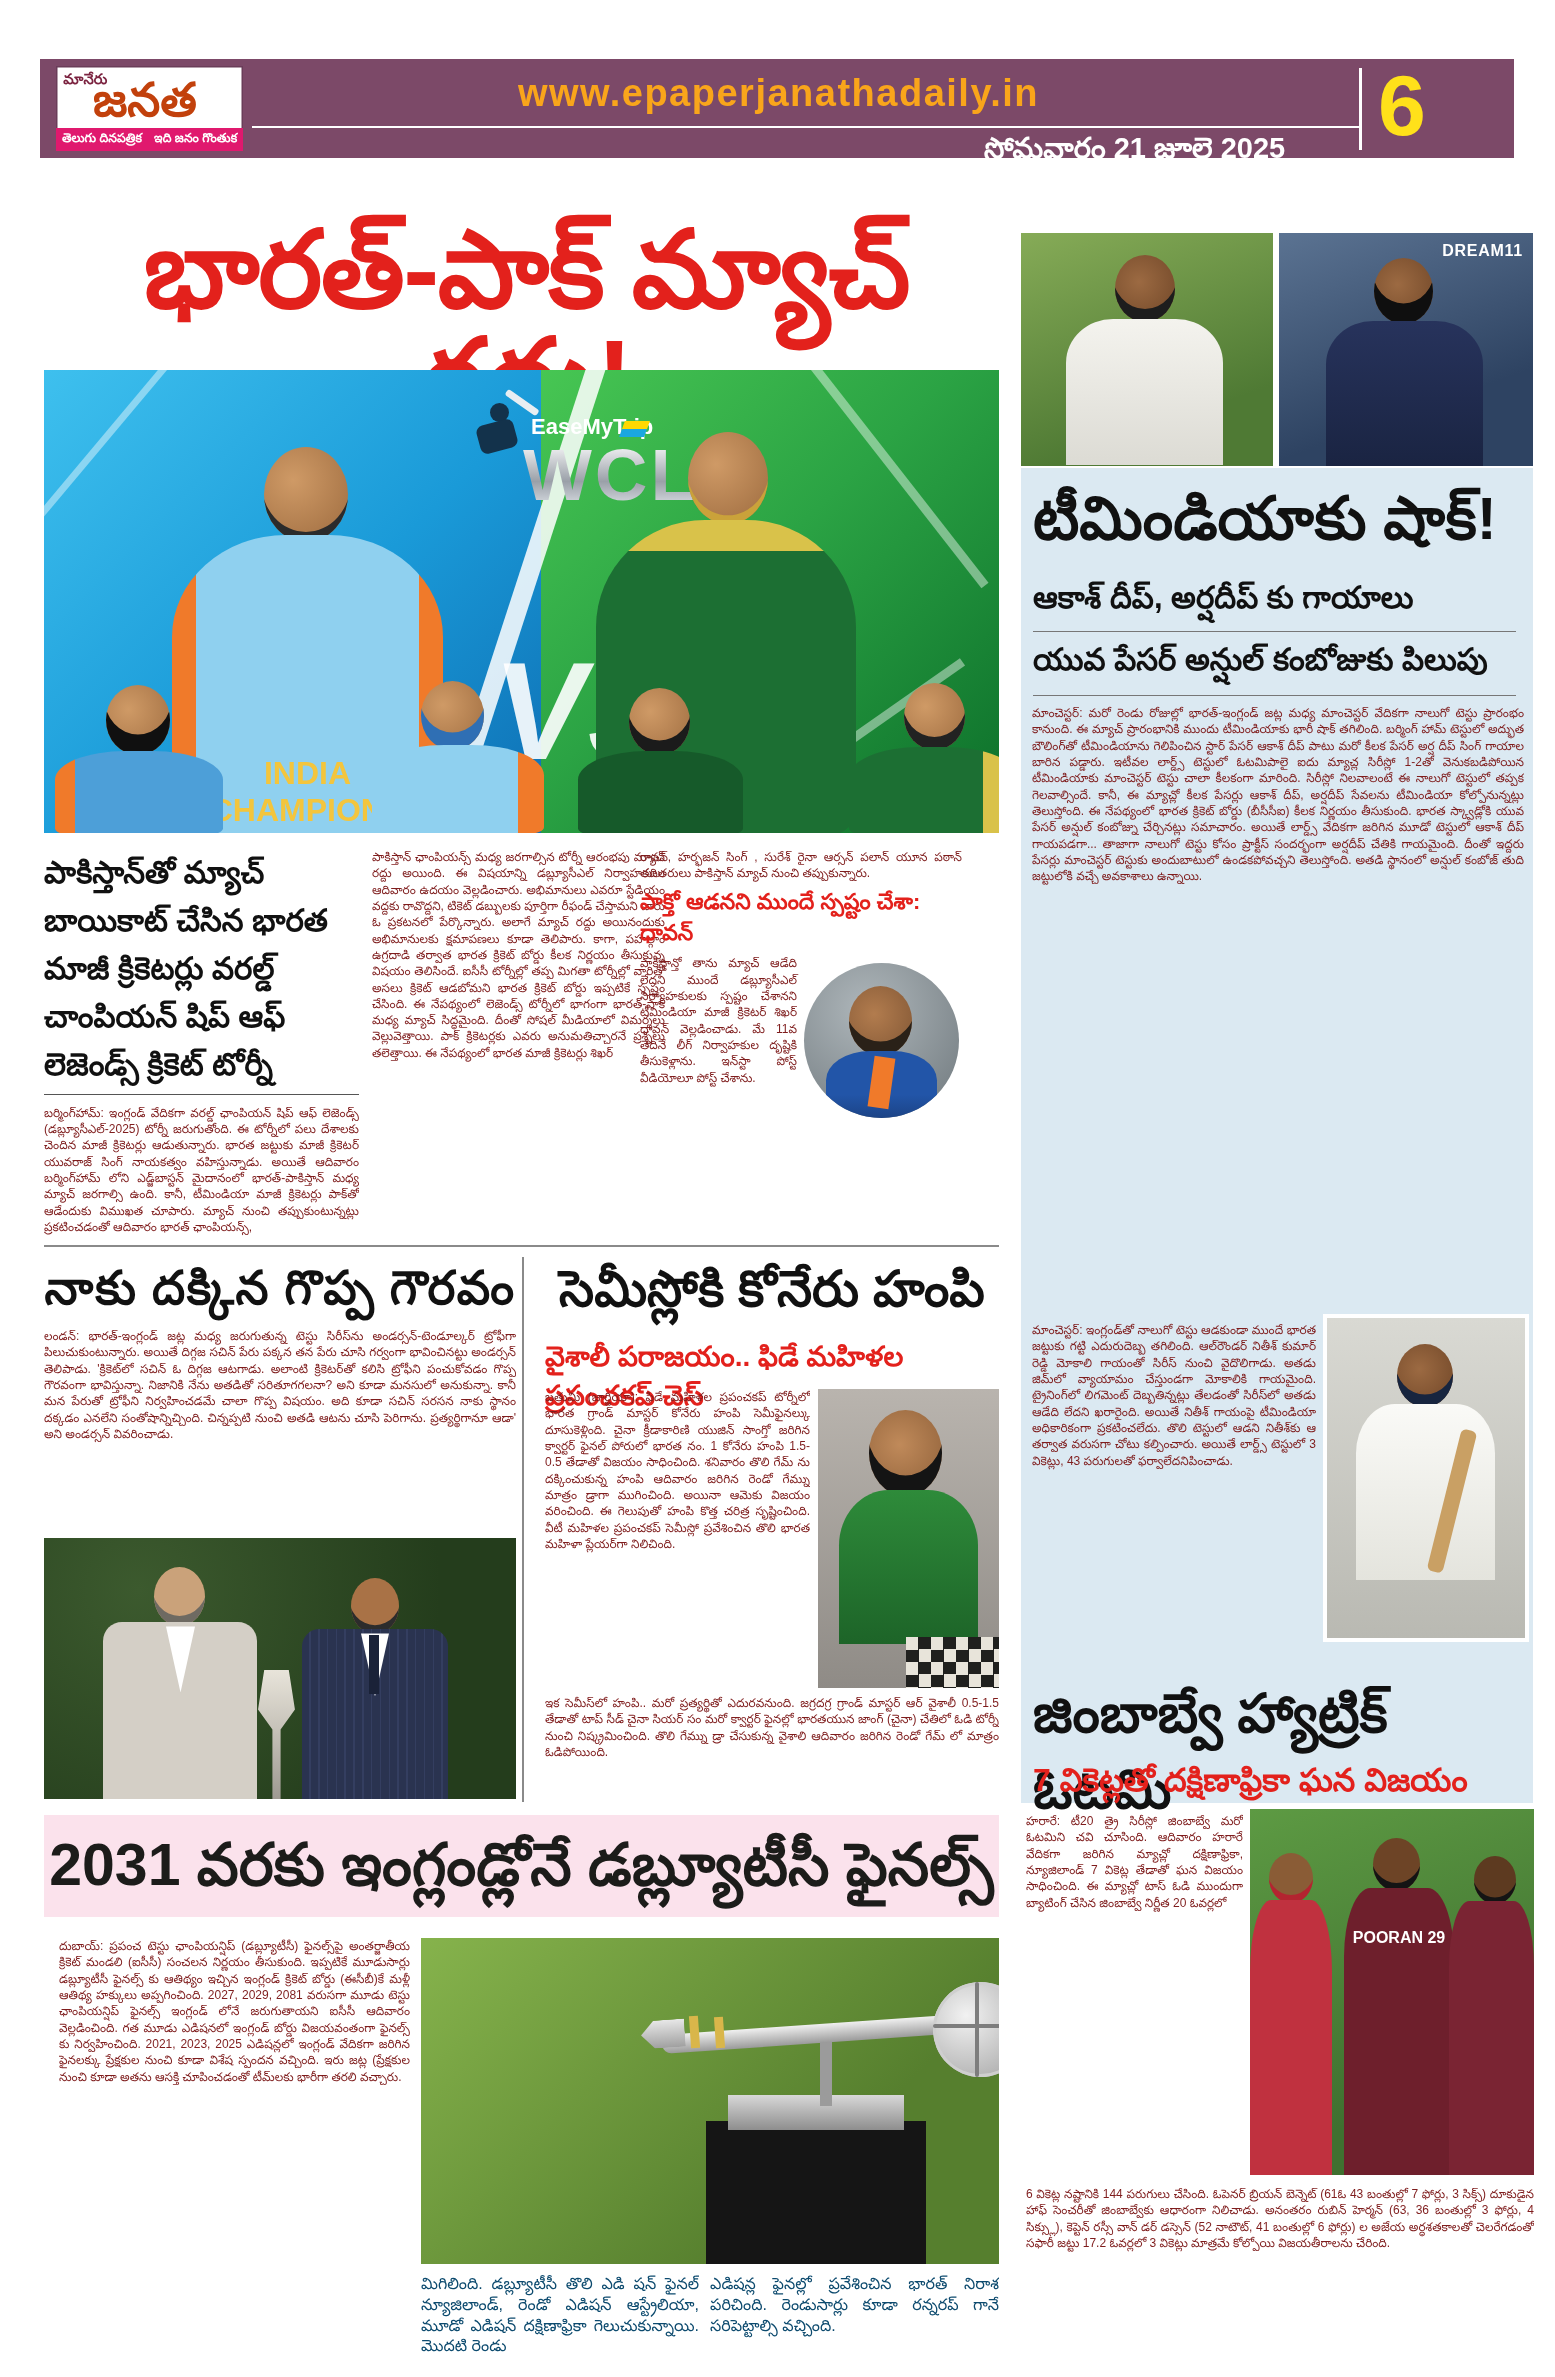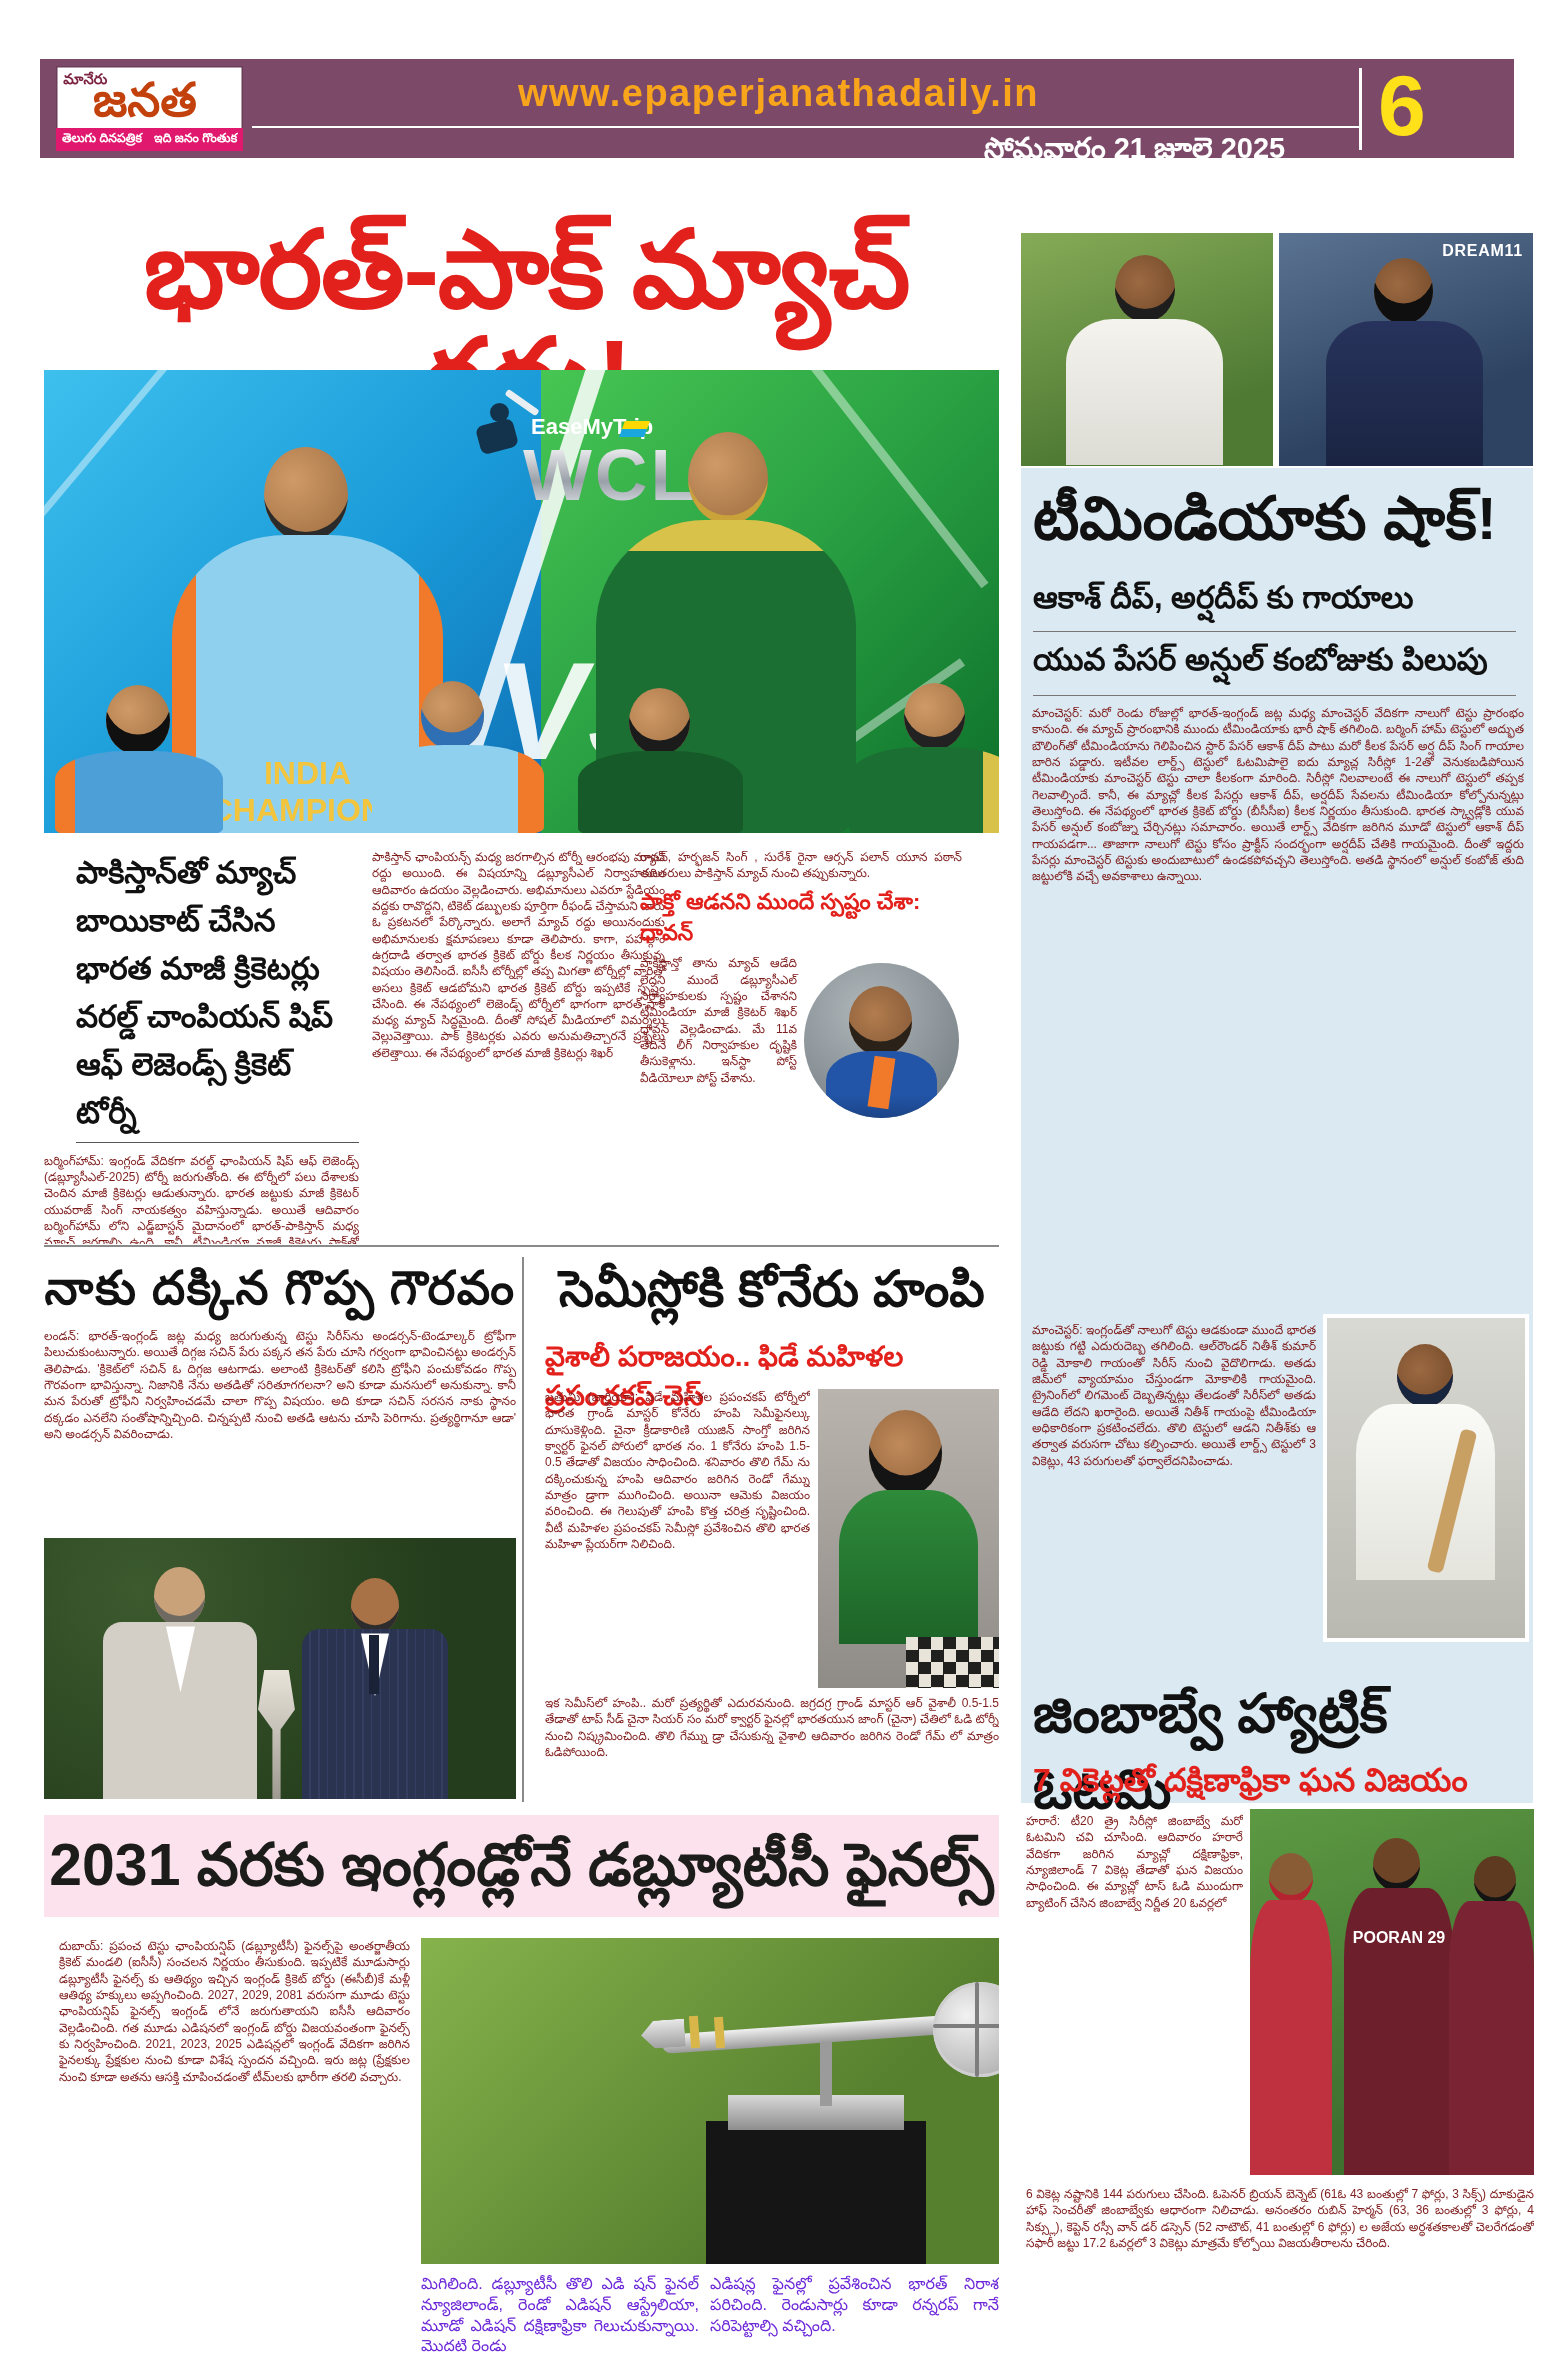--- a/index.html
+++ b/index.html
@@ -28,21 +28,21 @@
   .streak{position:absolute;background:rgba(255,255,255,.85);}
   .emt{color:#fff;font-size:22px;font-weight:bold;}
   .wcl{font-weight:bold;font-size:73px;line-height:.95;background:linear-gradient(180deg,#ffffff,#9aa0a8 60%,#dfe3e8);-webkit-background-clip:text;background-clip:text;color:transparent;letter-spacing:2.9px;}
   .vs{font-weight:bold;font-size:139px;color:rgba(255,255,255,.9);transform:skewX(-8deg);line-height:1;}
   .head-c{position:absolute;border-radius:50%;background:radial-gradient(circle at 35% 35%,#cf9a66,#9c6a3e);}
   .torso{position:absolute;border-radius:42% 42% 10% 10% / 34% 34% 8% 8%;}
   .jersey-txt{position:absolute;color:#f3c53d;font-weight:bold;text-align:center;width:100%;}
   
   .sub-bold{font-weight:bold;font-size:31px;line-height:1.55;color:#111;}
   .bodytxt{font-size:12px;line-height:1.36;color:#7f1d1d;}
-  .smalltxt{font-size:16px;line-height:1.3;color:#6d28d9;}
+  .smalltxt{font-size:16px;line-height:1.3;color:#0c4a6e;}
   .rule-h{background:#8a8a8a;height:1.5px;}
   .rule-v{background:#8a8a8a;width:1.5px;}
   .sec-head{font-weight:bold;color:#111;}
   .red{color:#e3211c;}
   .bluepanel{background:#dbe9f2;}
   .pinkpanel{background:#fbe2ec;}
   .photo-frame{overflow:hidden;}
   .cap-tag{position:absolute;color:#fff;font-weight:bold;}
 </style>
 </head>
@@ -99,21 +99,21 @@
 
     <div class="head-c" style="left:644px;top:62px;width:80px;height:92px;box-shadow:0 -10.2px 0 -1.5px #caa23a inset;"></div>
     <div class="torso" style="left:552px;top:150px;width:260px;height:315px;background:linear-gradient(180deg,#d9c24a 0 10%,#1c6f33 10%);"></div>
     <div class="head-c" style="left:585px;top:318px;width:61px;height:67px;box-shadow:0 -16px 0 -1.5px #1b1b1b inset;"></div>
     <div class="torso" style="left:534px;top:381px;width:165px;height:84px;background:#165a2a;"></div>
     <div class="head-c" style="left:860px;top:313px;width:61px;height:67px;box-shadow:0 -14.6px 0 -1.5px #222 inset;"></div>
     <div class="torso" style="left:805px;top:377px;width:168px;height:88px;background:linear-gradient(90deg,#1c6f33 0 80%,#d9c24a 80%);"></div>
   </div>
 
   <div class="abs ovh" style="left:44px;top:849px;width:315px;height:395px;">
-    <div class="sub-bold" style="border-bottom:1.5px solid #555;padding-bottom:4.4px;margin-left:32px;">పాకిస్తాన్‌తో మ్యాచ్ బాయికాట్ చేసిన భారత మాజీ క్రికెటర్లు వరల్డ్ చాంపియన్ షిప్ ఆఫ్ లెజెండ్స్ క్రికెట్ టోర్నీ</div>
+    <div class="sub-bold" style="border-bottom:1.5px solid #555;padding-bottom:4.4px;">పాకిస్తాన్‌తో మ్యాచ్ బాయికాట్ చేసిన భారత మాజీ క్రికెటర్లు వరల్డ్ చాంపియన్ షిప్ ఆఫ్ లెజెండ్స్ క్రికెట్ టోర్నీ</div>
     <div class="bodytxt jt" style="margin-top:10.2px;">బర్మింగ్‌హామ్: ఇంగ్లండ్ వేదికగా వరల్డ్ ఛాంపియన్ షిప్ ఆఫ్ లెజెండ్స్ (డబ్ల్యూసీఎల్-2025) టోర్నీ జరుగుతోంది. ఈ టోర్నీలో పలు దేశాలకు చెందిన మాజీ క్రికెటర్లు ఆడుతున్నారు. భారత జట్టుకు మాజీ క్రికెటర్ యువరాజ్ సింగ్ నాయకత్వం వహిస్తున్నాడు. అయితే ఆదివారం బర్మింగ్‌హామ్ లోని ఎడ్జ్‌బాస్టన్ మైదానంలో భారత్-పాకిస్తాన్ మధ్య మ్యాచ్ జరగాల్సి ఉంది. కానీ, టీమిండియా మాజీ క్రికెటర్లు పాక్‌తో ఆడేందుకు విముఖత చూపారు. మ్యాచ్ నుంచి తప్పుకుంటున్నట్లు ప్రకటించడంతో ఆదివారం భారత్ ఛాంపియన్స్,</div>
   </div>
   <div class="abs ovh bodytxt jt" style="left:372px;top:849px;width:293px;height:395px;">పాకిస్తాన్ ఛాంపియన్స్ మధ్య జరగాల్సిన టోర్నీ ఆరంభపు మ్యాచ్ రద్దు అయింది. ఈ విషయాన్ని డబ్ల్యూసీఎల్ నిర్వాహకులు ఆదివారం ఉదయం వెల్లడించారు. అభిమానులు ఎవరూ స్టేడియం వద్దకు రావొద్దని, టికెట్ డబ్బులకు పూర్తిగా రీఫండ్ చేస్తామని వారు ఓ ప్రకటనలో పేర్కొన్నారు. అలాగే మ్యాచ్ రద్దు అయినందుకు అభిమానులకు క్షమాపణలు కూడా తెలిపారు. కాగా, పహల్గాం ఉగ్రదాడి తర్వాత భారత క్రికెట్ బోర్డు కీలక నిర్ణయం తీసుకున్న విషయం తెలిసిందే. ఐసీసీ టోర్నీల్లో తప్ప మిగతా టోర్నీల్లో వారితో అసలు క్రికెట్ ఆడబోమని భారత క్రికెట్ బోర్డు ఇప్పటికే స్పష్టం చేసింది. ఈ నేపథ్యంలో లెజెండ్స్ టోర్నీలో భాగంగా భారత్-పాక్ మధ్య మ్యాచ్ సిద్ధమైంది. దీంతో సోషల్ మీడియాలో విమర్శలు వెల్లువెత్తాయి. పాక్ క్రికెటర్లకు ఎవరు అనుమతిచ్చారనే ప్రశ్నలు తలెత్తాయి. ఈ నేపథ్యంలో భారత మాజీ క్రికెటర్లు శిఖర్</div>
   <div class="abs ovh" style="left:640px;top:849px;width:322px;height:395px;">
     <div class="bodytxt jt">రావన్, హర్భజన్ సింగ్ , సురేశ్ రైనా ఆర్సన్ పలాన్ యూన పఠాన్ తదితరులు పాకిస్తాన్ మ్యాచ్ నుంచి తప్పుకున్నారు.</div>
     <div class="red" style="font-weight:bold;font-size:22px;margin:7.3px 0 4.4px;">పాక్తో ఆడనని ముందే స్పష్టం చేశా: ధావన్</div>
     <div style="display:flex;gap:7.3px;">
       <div class="bodytxt jt" style="width:157px;">పాకిస్తాన్తో తాను మ్యాచ్ ఆడేది లేదని ముందే డబ్ల్యూసీఎల్ నిర్వాహకులకు స్పష్టం చేశానని టీమిండియా మాజీ క్రికెటర్ శిఖర్ ధావన్ వెల్లడించాడు. మే 11వ తేదినే లీగ్ నిర్వాహకుల దృష్టికి తీసుకెళ్లాను. ఇన్‌స్టా పోస్ట్ వీడియోలూ పోస్ట్ చేశాను.</div>
       <div style="width:157px;height:187px;position:relative;">
         <div class="abs" style="left:0;top:7.3px;width:155px;height:155px;border-radius:50%;background:radial-gradient(circle at 40% 30%,#aeb6ba,#6e777c);overflow:hidden;">

